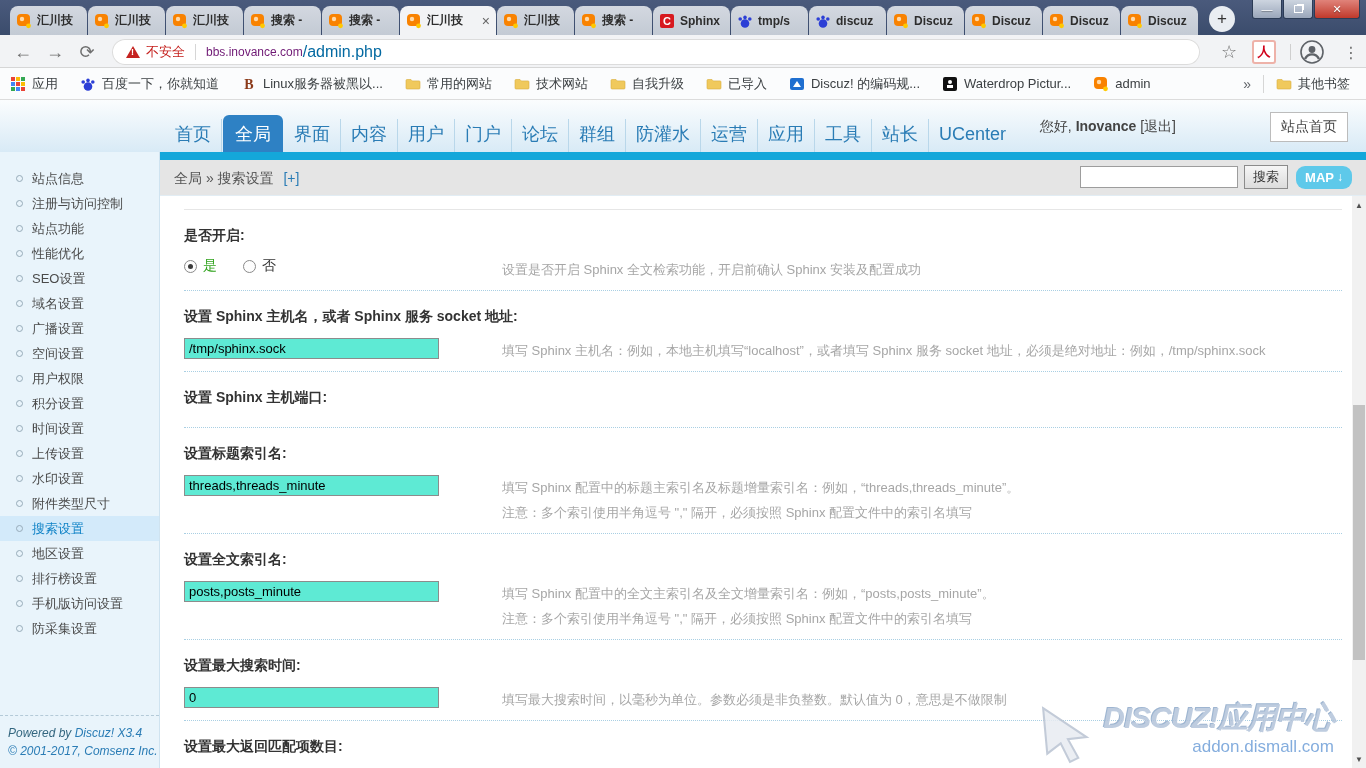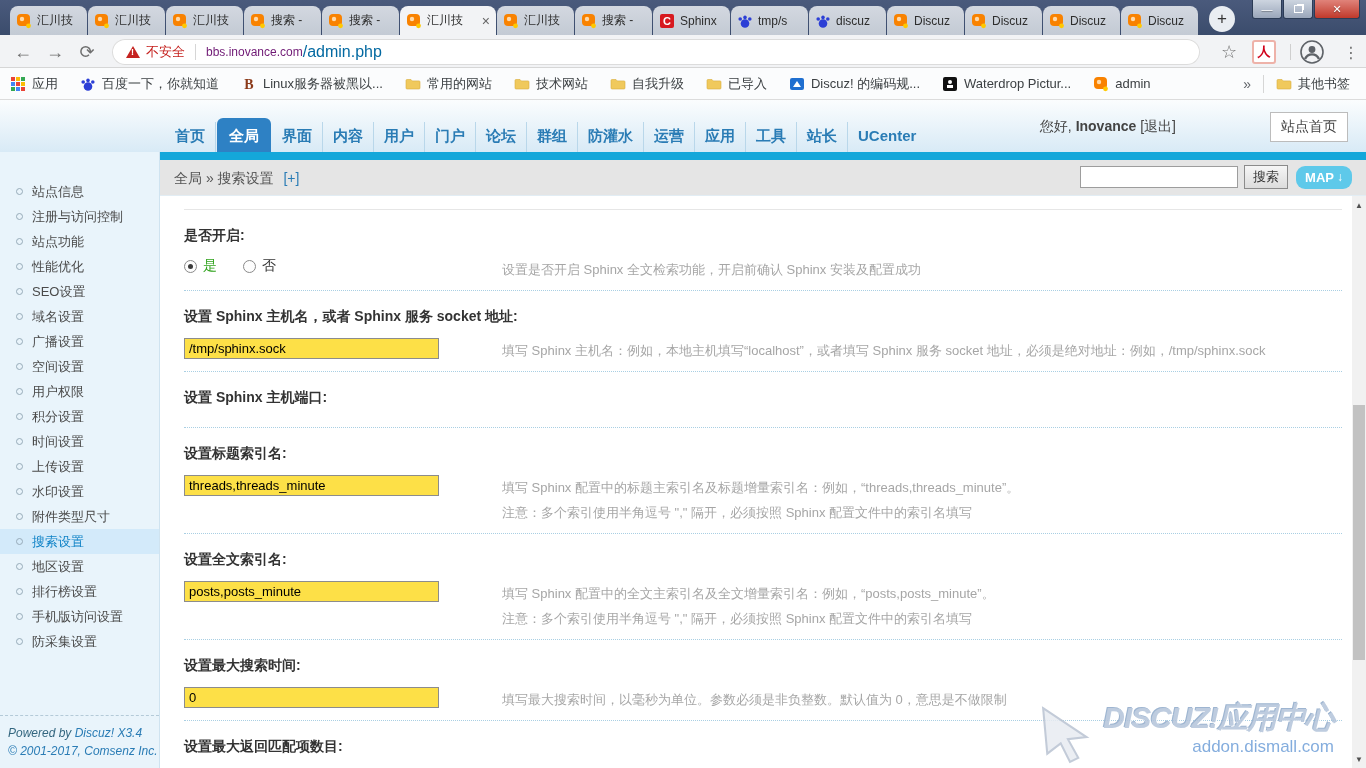--- a/index.html
+++ b/index.html
@@ -9,21 +9,21 @@
   
   #tabbar { position:absolute; left:0; top:0; width:1366px; height:35px;
     background:linear-gradient(#4a5a7c,#3b4c6c); }
   #tabstrip { position:absolute; left:10px; bottom:0; display:flex; align-items:flex-end; }
   .tab { width:77px; height:29px; background:linear-gradient(#d3d8e0,#c3cad4);
     border-radius:8px 8px 0 0; margin-right:1px; display:flex; align-items:center;
     padding:0 6px; overflow:hidden; flex:none; }
   .tab.active { width:96px; background:#f2f3f5; }
   .favicon { width:16px; height:16px; flex:none; margin-right:5px; }
   .favicon svg { width:16px; height:16px; display:block; }
-  .tab-label { font-size:12px; color:#2d2d2d; white-space:nowrap; overflow:hidden; flex:1; }
+  .tab-label { font-size:12px; color:#2d2d2d; white-space:nowrap; overflow:hidden; flex:1;font-weight:bold; }
   .tab-close { font-size:14px; color:#666; margin-left:4px; flex:none; line-height:1; }
   .new-tab { width:26px; height:26px; border-radius:50%; background:#e9edf2; color:#333;
     font-size:17px; display:flex; align-items:center; justify-content:center;
     margin:0 0 3px 10px; flex:none; }
   #win-controls { position:absolute; top:0; right:6px; display:flex; }
   .wbtn { width:30px; height:19px; border:1px solid #2c3c56; border-top:none;
     background:linear-gradient(#cdd5e0,#9aa6ba); color:#fff; font-size:11px;
     display:flex; align-items:center; justify-content:center; border-radius:0 0 3px 3px;
     margin-left:1px; text-shadow:0 1px 1px rgba(0,0,0,.4); }
   .wbtn.close { width:46px; background:linear-gradient(#e0837a,#c0392b); }
@@ -63,21 +63,21 @@
   .bm-overflow { color:#5f6368; font-size:14px; margin-right:12px; }
   .bm-div { width:1px; height:18px; background:#d6d6d6; margin-right:12px; }
 
   
   #dz-header { position:absolute; left:0; top:100px; width:1366px; height:52px;
     background:linear-gradient(#fbfdfe,#d8eaf6); }
   #logo { position:absolute; left:18px; top:5px; }
   #logo-title { font-size:29px; font-weight:bold; color:#ff8a00; letter-spacing:-1px; }
   #logo-sub { font-size:14px; color:#8ca8bd; margin-top:-3px; }
   #topnav { position:absolute; left:165px; bottom:0; display:flex; align-items:flex-end; }
-  .nav-item { font-size:15px; font-weight:bold; color:#2a7cb5; padding:6px 10px 9px;
+  .nav-item { font-size:18px; font-weight:normal; color:#2a7cb5; padding:6px 10px 9px;
     border-right:1px solid #b9d7ea; line-height:1; margin-bottom:0; }
   .nav-item:last-child { border-right:none; }
   .nav-item.active { background:#2e81c4; color:#fff; border-right:none; border-radius:6px 6px 0 0;
     padding:10px 12px 9px; margin:0 1px; }
   #hdr-user { position:absolute; right:190px; top:18px; font-size:14px; color:#444; }
   #hdr-user b { font-weight:bold; }
   #site-home-btn { position:absolute; right:18px; top:12px; border:1px solid #bcbcbc; background:#fff;
     font-size:14px; color:#444; padding:5px 10px; }
   #teal-bar { position:absolute; left:160px; top:152px; width:1206px; height:8px; background:#14a7da; }
 
@@ -91,41 +91,41 @@
     font-size:13px; padding:0 4px; }
   #admin-search-btn { height:24px; margin-left:6px; border:1px solid #8b8b8b;
     background:linear-gradient(#f6f6f6,#dcdcdc); font-size:13px; color:#333; padding:0 8px; }
   #map-btn { height:23px; margin-left:8px; background:#5ec9ea; border:none; border-radius:9px;
     color:#fff; font-weight:bold; font-size:13px; padding:0 9px; display:flex; align-items:center; }
   #map-btn .arrow { margin-left:3px; font-size:12px; }
 
   
   #sidebar { position:absolute; left:0; top:152px; width:160px; bottom:0; background:#e9f4fb;
     border-right:1px solid #cfe3f0; }
-  #side-menu { list-style:none; padding-top:27px; }
+  #side-menu { list-style:none; padding-top:14px; }
   .side-item { display:flex; align-items:center; height:25px; padding-left:16px;
     font-size:13px; color:#4a4a4a; }
   .side-item.active { background:#d3eafa; color:#0f82c6; }
   .bullet { width:7px; height:7px; border:1px solid #97abb9; border-radius:50%;
     margin-right:9px; flex:none; background:transparent; }
   #side-footer { position:absolute; left:0; bottom:8px; width:100%; padding:8px 0 0 8px;
     border-top:1px dashed #b4cad8; font-size:12px; color:#33667f; line-height:18px;font-style:italic; }
   #side-footer a { color:#2a7cb5; text-decoration:none; }
 
   
   #main { position:absolute; left:160px; top:196px; width:1192px; bottom:0; background:#fff;
     overflow:hidden; padding:0 10px 0 24px; }
   #settings-form { border-top:1px solid #e6e6e6; margin-top:13px; }
   .section { border-bottom:1px dotted #a9cfe3; padding:9px 0 8px; }
   .section:last-child { border-bottom:none; }
   .f-label { font-size:14px; font-weight:bold; color:#333; margin:8px 0 12px; }
   .f-row { display:flex; align-items:flex-start; }
   .f-ctrl { width:318px; flex:none; }
   .txt { width:255px; height:21px; border:1px solid #8c8c8c; font-size:13px; padding:1px 4px;
-    font-family:"Liberation Sans","DejaVu Sans",sans-serif; color:#000; background:#fde047; }
+    font-family:"Liberation Sans","DejaVu Sans",sans-serif; color:#000; background:#5eead4; }
   .opt { display:inline-flex; align-items:center; margin-right:26px; font-size:14px; color:#333; }
   .radio { width:13px; height:13px; border:1px solid #8a8a8a; border-radius:50%; background:#fdfdfd;
     margin-right:6px; position:relative; display:inline-block; }
   .radio.on::after { content:""; position:absolute; left:3px; top:3px; width:5px; height:5px;
     background:#3a3a3a; border-radius:50%; }
   .opt.checked .opt-label { color:#2fa21c; }
   .f-desc { flex:1; font-size:13px; color:#a6a6a6; line-height:25px; padding-top:0; }
 
   
   #watermark { position:absolute; right:18px; bottom:4px; display:flex; align-items:flex-start; opacity:.85; }

